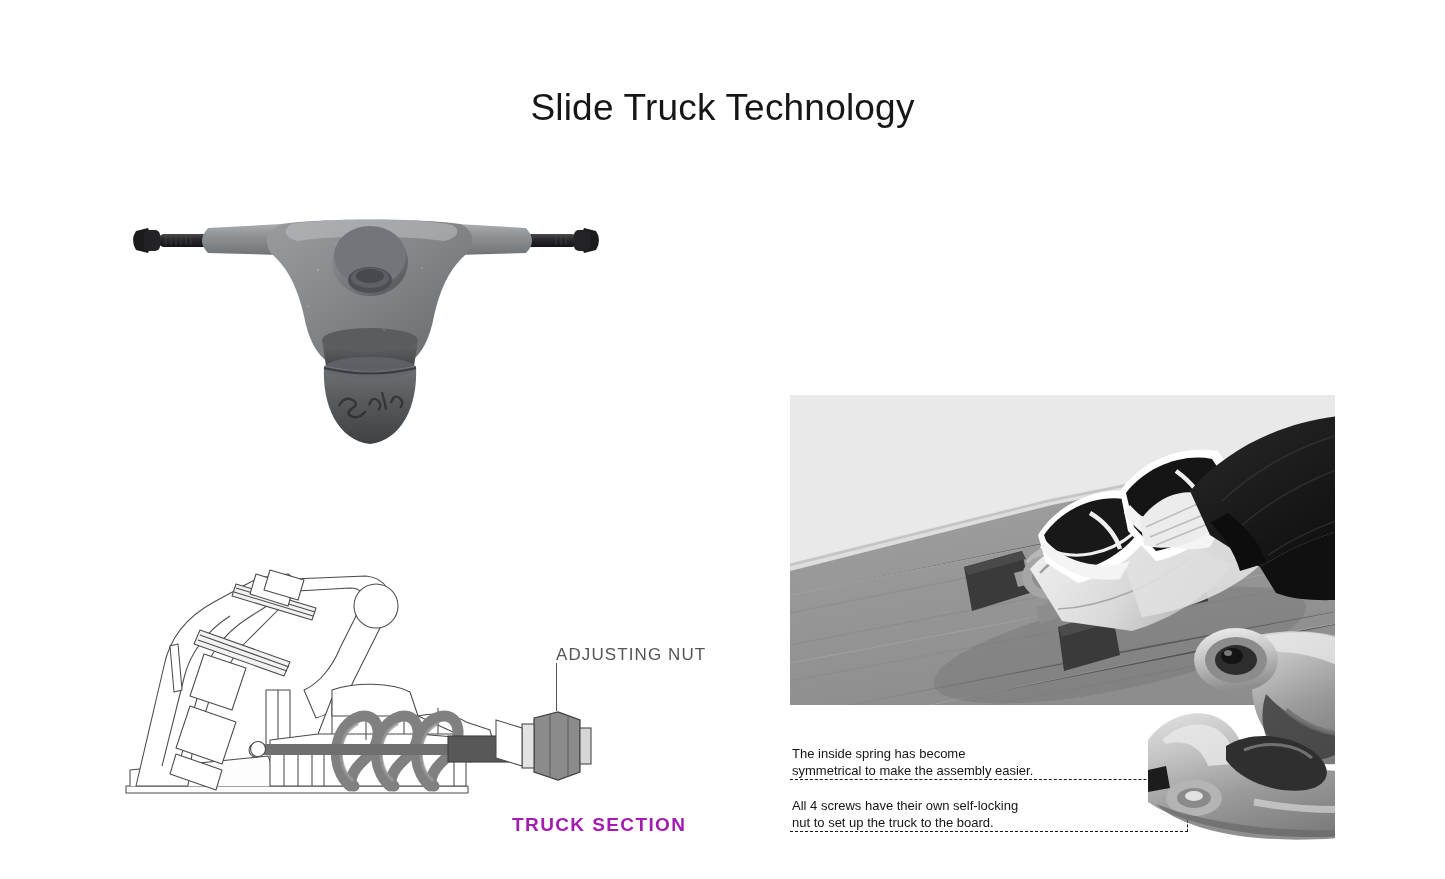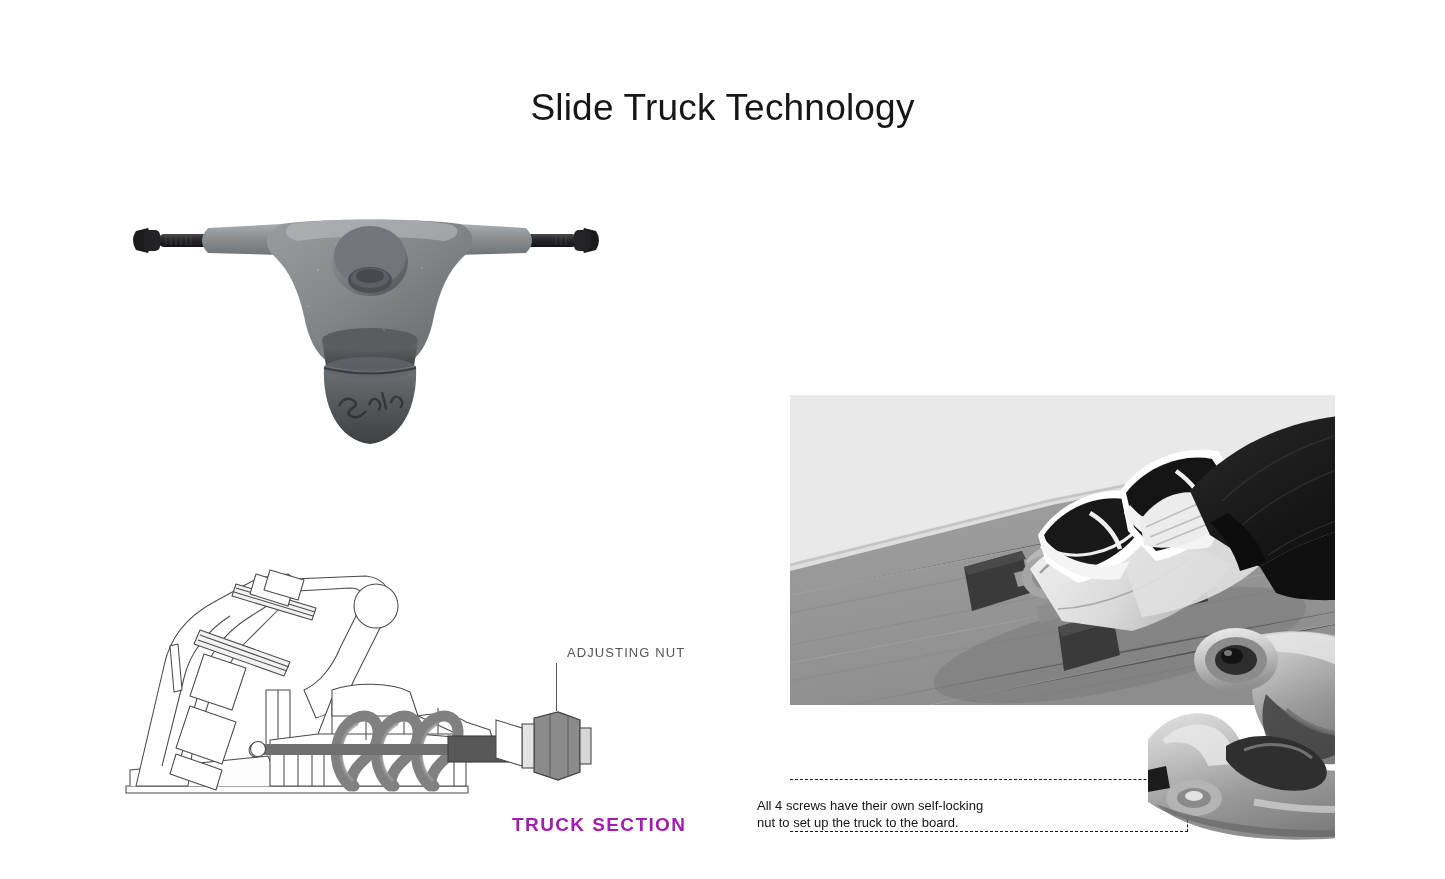--- a/index.html
+++ b/index.html
@@ -47,25 +47,24 @@
     position: absolute;
     left: 118px;
     top: 558px;
     width: 480px;
     height: 262px;
   }
   #adjusting-nut-label {
     position: absolute;
     left: 556px;
     top: 645px;
-    font-size: 13px;
+    font-size: 17px;
     letter-spacing: 1.1px;
     color: #555555;
     white-space: nowrap;
-    margin-left: 11px;
   }
   #adjusting-nut-leader {
     position: absolute;
     left: 556px;
     top: 663px;
     width: 1px;
     height: 48px;
     background: #555555;
   }
   #truck-section-caption {
@@ -92,21 +91,21 @@
 
   
   .annot {
     position: absolute;
     font-size: 13px;
     line-height: 1.33;
     color: #141414;
     white-space: pre-line;
   }
   #annot-spring { left: 792px; top: 745px; }
-  #annot-screws { left: 757px; top: 797px; }
+  #annot-screws { left: 792px; top: 797px; }
 
   .dashed-leader {
     position: absolute;
     height: 0;
     border-top: 1.6px dashed #181818;
   }
   #dash-spring { left: 790px; top: 779px; width: 466px; }
   #dash-screws { left: 790px; top: 831px; width: 398px; }
 
   .dashed-tick {
@@ -427,20 +426,22 @@
       <g stroke="#3a3a3a" stroke-width="1.6" opacity="0.6" fill="none">
         <path d="M432 106 C 470 70, 522 44, 572 34"></path>
         <path d="M452 130 C 492 96, 546 70, 598 60"></path>
         <path d="M478 160 C 520 132, 574 112, 628 108"></path>
       </g>
 
       <path d="M438 118 C 456 132, 472 150, 476 168 L450 176 C 444 156, 432 138, 420 128 Z" fill="#0d0d0d"></path>
     </svg>
   </div>
 
+  <div class="annot" id="annot-spring">The inside spring has become
+symmetrical to make the assembly easier.</div>
   <div class="dashed-leader" id="dash-spring"></div>
   <div class="dashed-tick" id="tick-spring"></div>
 
   <div class="annot" id="annot-screws">All 4 screws have their own self-locking
 nut to set up the truck to the board.</div>
   <div class="dashed-leader" id="dash-screws"></div>
   <div class="dashed-tick" id="tick-screws"></div>
 
   <div id="truck-overlay">
     <svg viewBox="0 0 297 240" width="297" height="240" xmlns="http://www.w3.org/2000/svg">

